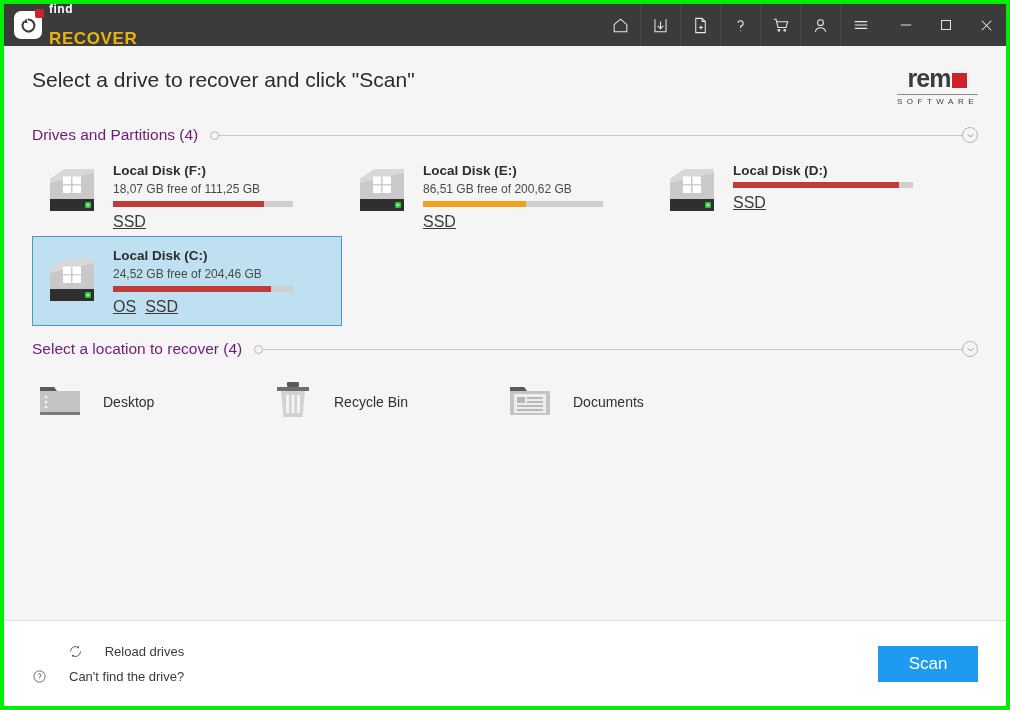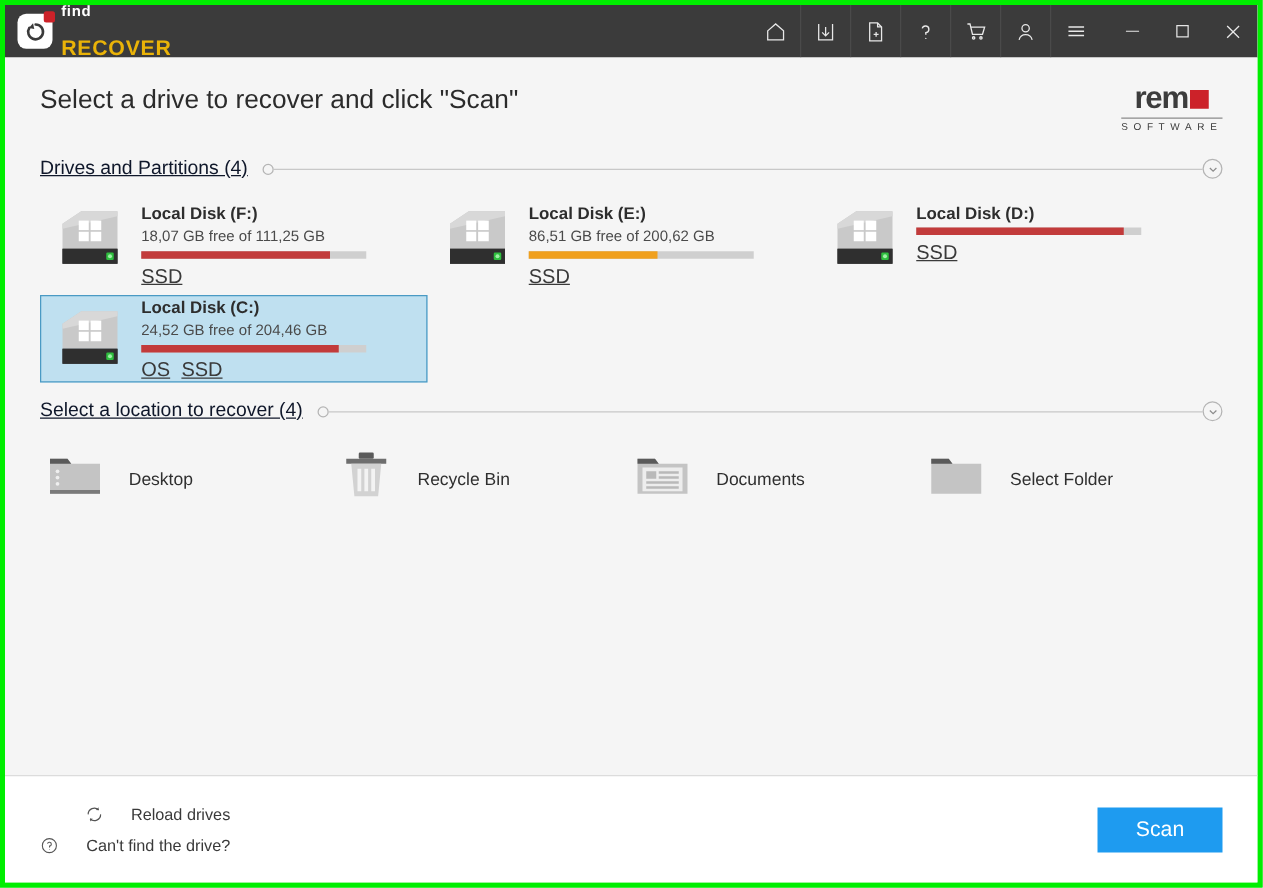--- a/index.html
+++ b/index.html
@@ -120,23 +120,22 @@
   }
 
   
   .section-head {
     display: flex; align-items: center;
     margin-top: 20px;
     gap: 0;
   }
   .section-title {
     font-size: 15.5px;
-    color: #0f172a;
+    color: #701a75;
     white-space: nowrap;
-    text-decoration: underline;
   }
   .section-circle {
     width: 9px; height: 9px;
     border: 1px solid #b4b4b4;
     border-radius: 50%;
     margin-left: 12px;
     flex: 0 0 auto;
   }
   .section-rule {
     flex: 1 1 auto;
@@ -163,21 +162,21 @@
     align-items: flex-start;
     padding: 12px 10px 10px 12px;
     border: 1px solid transparent;
     gap: 14px;
     cursor: pointer;
     height: 86px;
   }
   .drive-card.selected {
     background: #bfe0f0;
     border: 1px solid #4a9ac4;
-    height: 70px;
+    height: 90px;
     align-items: center;
   }
   .drive-icon { flex: 0 0 auto; margin-top: 2px; }
   .drive-info { flex: 1 1 auto; min-width: 0; }
   .drive-name {
     font-size: 13.5px;
     font-weight: bold;
     color: #2d2d2d;
     margin-bottom: 4px;
   }
@@ -503,27 +502,20 @@
       <rect x="9" y="16" width="8" height="6" fill="#b9b9b9"></rect>
       <g fill="#b9b9b9">
         <rect x="19" y="16" width="16" height="2"></rect>
         <rect x="19" y="20" width="16" height="2"></rect>
         <rect x="9" y="24" width="26" height="2"></rect>
         <rect x="9" y="28" width="26" height="2"></rect>
       </g>
     </svg></div>
      <span class="loc-label">Documents</span>
         </div>
-        <div class="loc-item">
-          <div class="loc-ic"><svg width="44" height="38" viewBox="0 0 44 38">
-      <path d="M2 6 h14 l3 4 h23 v24 H2 Z" fill="#c4c4c4"></path>
-      <path d="M2 6 h14 l3 4 H2 Z" fill="#5a5a5a"></path>
-    </svg></div>
-     <span class="loc-label">Select Folder</span>
-        </div>
       </div>
   </div>
 
   <div class="footer">
     <div class="footer-links">
       <div class="footer-link">
         <svg width="15" height="15" viewBox="0 0 24 24" fill="none" stroke="#555" stroke-width="1.5">
           <path d="M20 12 a8 8 0 0 1-13.5 5.8"></path>
           <path d="M4 12 a8 8 0 0 1 13.5-5.8"></path>
           <path d="M17.3 2.8 L17.6 6.6 L13.9 6.3 Z" fill="#555" stroke="none"></path>

